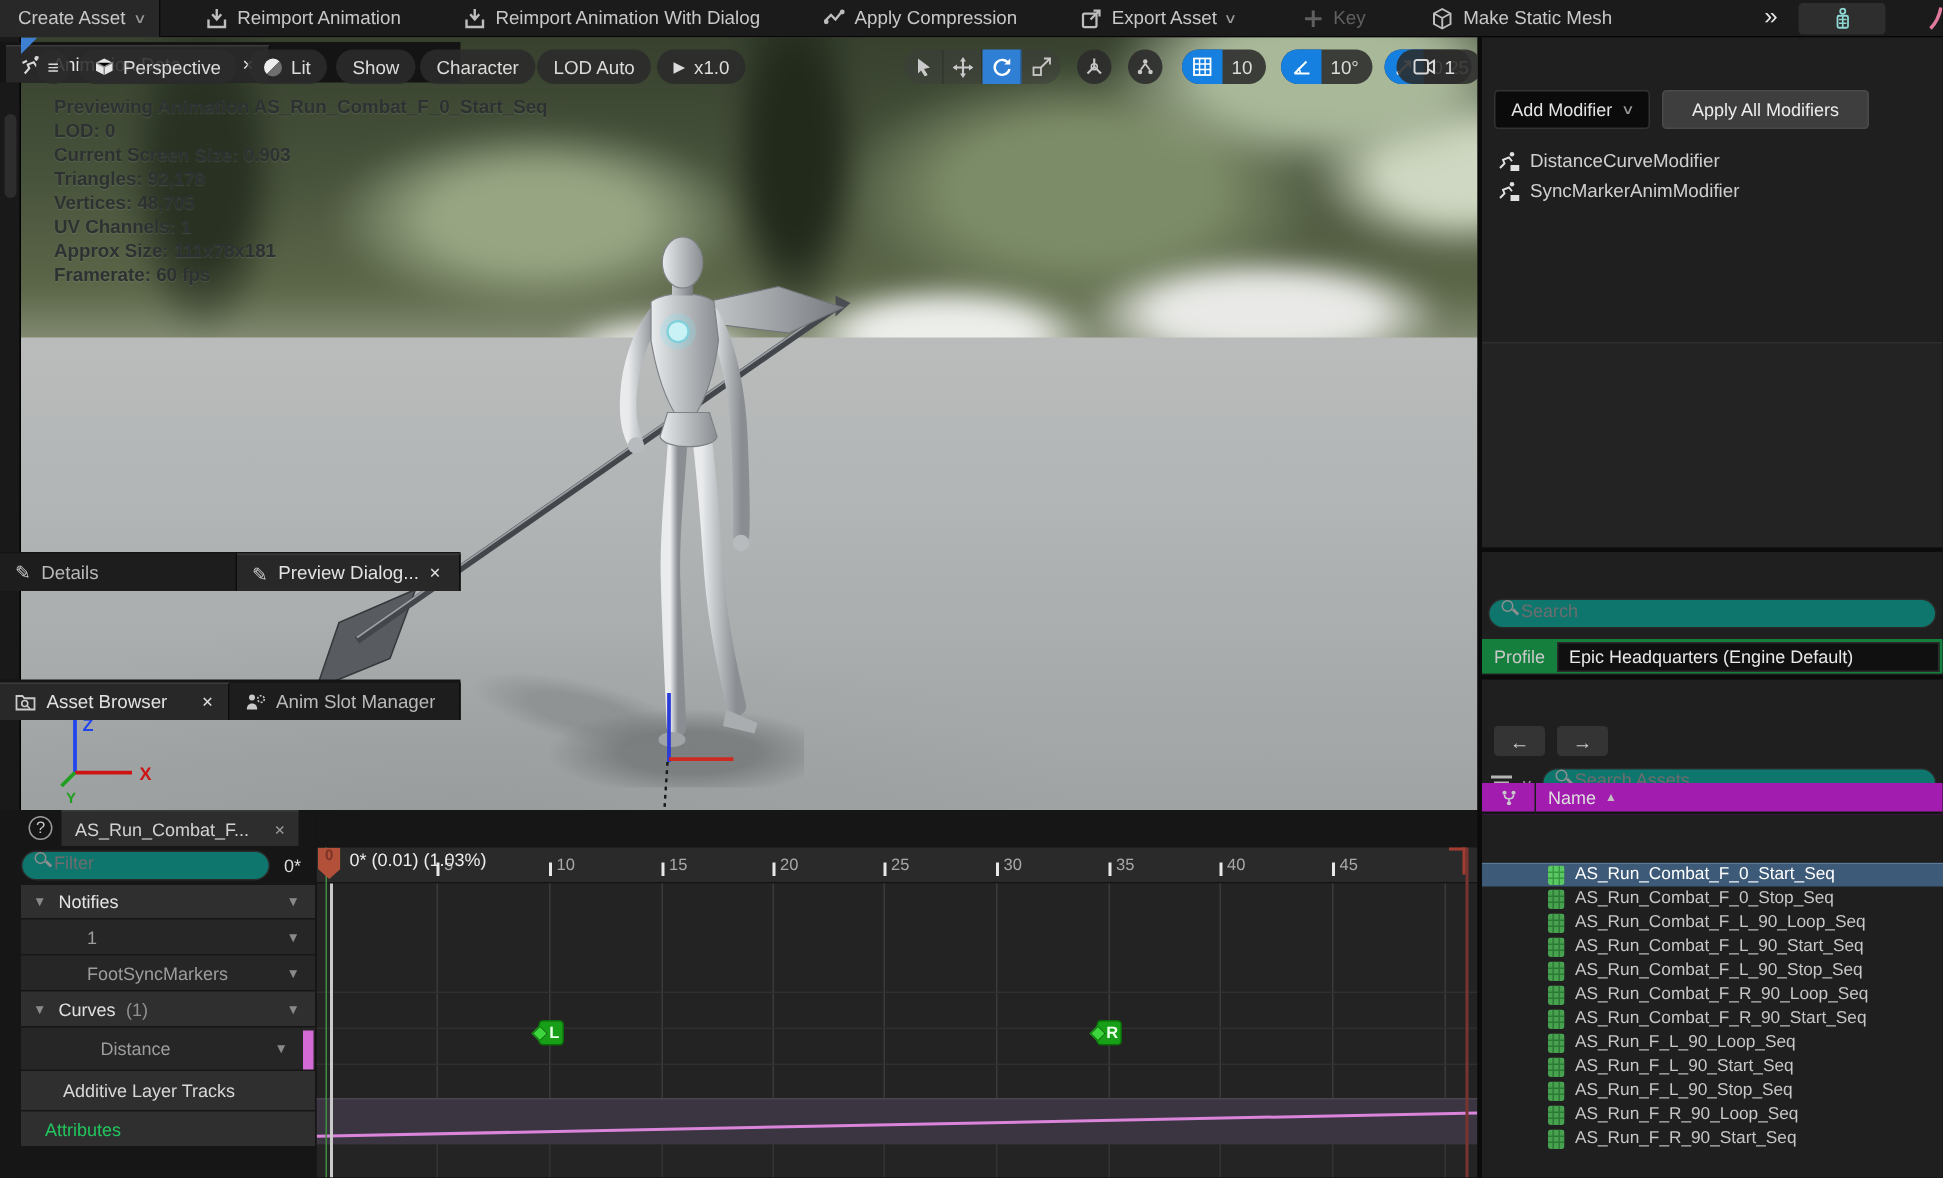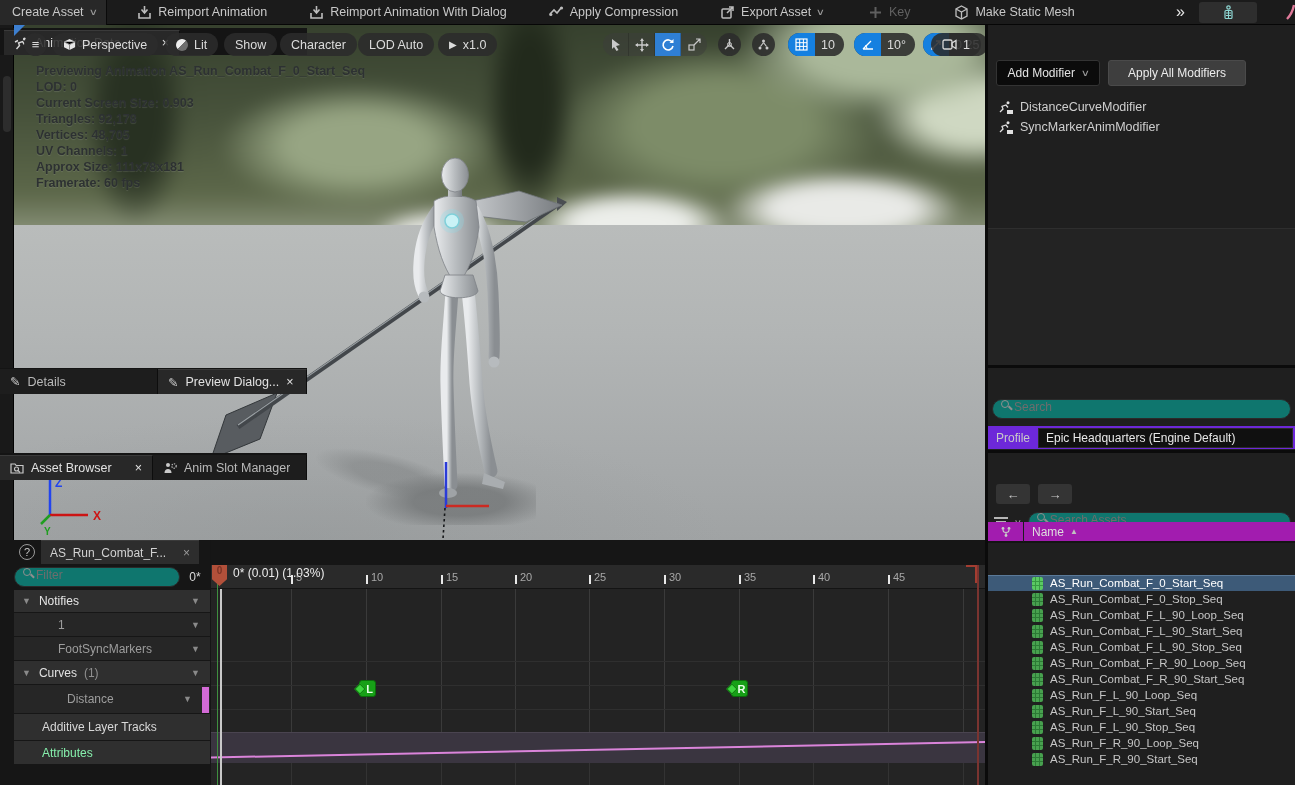--- a/index.html
+++ b/index.html
@@ -118,21 +118,21 @@
   .rp-tabbar { position:absolute; left:0; width:307px; background:#141414; display:flex; align-items:flex-end; }
   .rp-tab { height:25px; display:flex; align-items:center; gap:7px; padding:0 10px; font-size:12.5px;
     color:#b9b9b9; background:#1d1d1d; border-right:1px solid #0d0d0d; }
   .rp-tab.active { background:#282828; color:#e2e2e2; border-top:1px solid #3a3a3a; }
   .btn-dark { background:#0b0b0b; border:1px solid #333; border-radius:3px; color:#e4e4e4;
     font-size:12px; display:flex; align-items:center; justify-content:center; gap:7px; }
   .btn-gray { background:#3e3e3e; border:1px solid #4a4a4a; border-radius:3px; color:#ececec;
     font-size:12px; display:flex; align-items:center; justify-content:center; }
   .mod-row { display:flex; align-items:center; gap:7px; font-size:12.5px; color:#cfcfcf; height:20px; padding-left:8px; }
   .micon { width:15px; height:13px; }
-  #profile-row { left:988px; top:426px; width:307px; height:23px; background:#6d28d9; display:flex; align-items:center; font-size:12px; }
+  #profile-row { left:988px; top:426px; width:307px; height:23px; background:#15803d; display:flex; align-items:center; font-size:12px; }
   #profile-field { background:#101010; border:1px solid #2b2b2b; height:20px; flex:1; margin-right:2px;
     display:flex; align-items:center; padding:0 7px; color:#e8e8e8; }
   .nav-btn { width:34px; height:20px; background:#343434; border-radius:3px; color:#c9c9c9;
     display:flex; align-items:center; justify-content:center; font-size:13px; }
   #ab-header { left:988px; top:522px; width:307px; height:21px; background:#a21caf; border-bottom:2px solid #141414;
     display:flex; align-items:center; font-size:12px; color:#dedede; }
   #ab-header .hicon-cell { width:36px; border-right:1px solid #1c1c1c; height:21px; display:flex; align-items:center; justify-content:center; }
   .sort-arrow { font-size:8px; color:#c0c0c0; margin-left:6px; }
   #asset-list { left:988px; top:575px; width:365px; height:210px; overflow:hidden; }
   .asset-row { height:16px; display:flex; align-items:center; gap:7px; padding-left:44px; font-size:11.5px; color:#c6c6c6; }
@@ -447,21 +447,21 @@
 </div>
 <div class="tl-row row-sub" style="top:685px; height:28px">
   <span style="margin-left:53px">Distance</span>
   <span class="chev-r" style="margin-right:18px">▼</span>
 </div>
 <div id="curve-pink-bar" class="abs"></div>
 <div class="tl-row row-head" style="top:714px; height:26px">
   <span style="margin-left:28px">Additive Layer Tracks</span>
 </div>
 <div class="tl-row row-head" style="top:741px; height:23px">
-  <span style="margin-left:28px; color:#86efac">Attributes</span>
+  <span style="margin-left:16px; color:#22c55e">Attributes</span>
 </div>
 
 <div id="tl-right" class="abs">
   <div id="tl-ruler">
     <div class="tickmark" style="left:80px"></div>
     <div class="ticklabel" style="left:85px">5</div>
     <div class="tickmark" style="left:155px"></div>
     <div class="ticklabel" style="left:160px">10</div>
     <div class="tickmark" style="left:230px"></div>
     <div class="ticklabel" style="left:235px">15</div>

